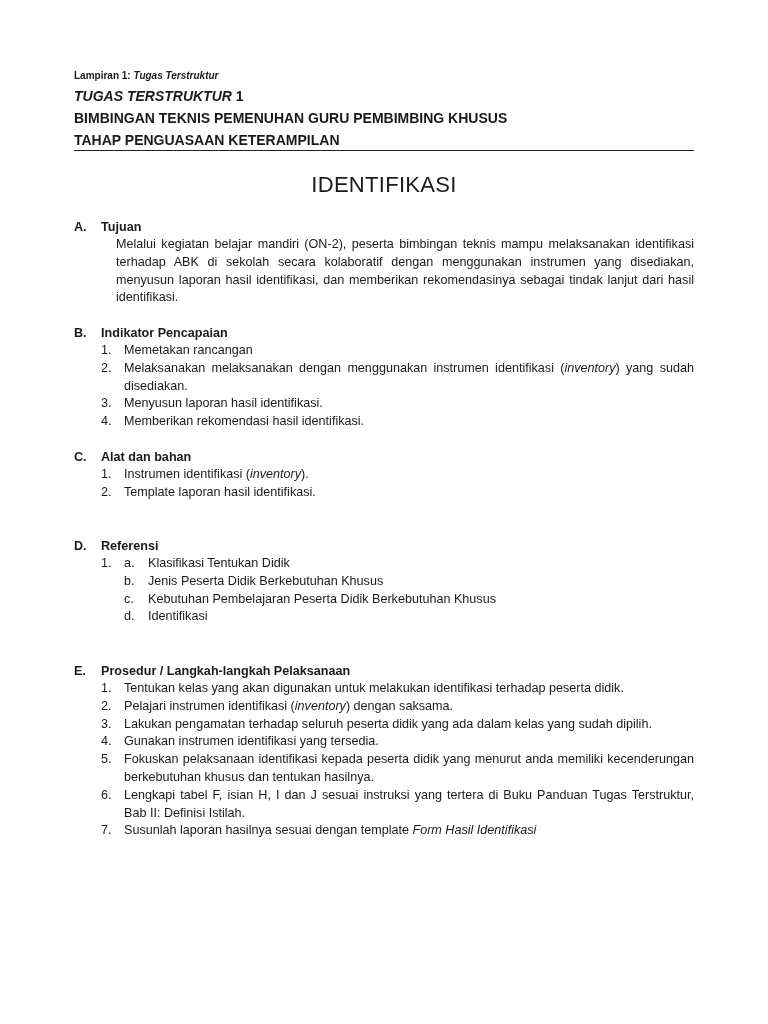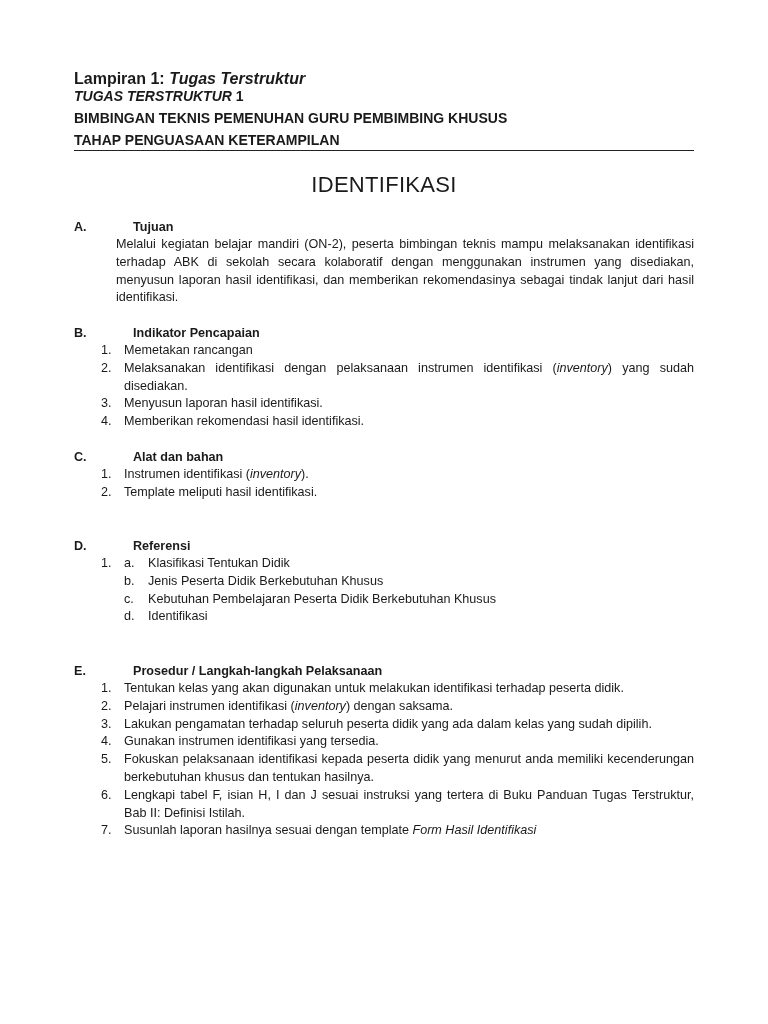--- a/index.html
+++ b/index.html
@@ -1,30 +1,30 @@
 <!DOCTYPE html>
 <html><head>
 <meta charset="utf-8">
 <style>
   html, body { margin:0; padding:0; background:#ffffff; }
   body { width:768px; height:1024px; position:relative; overflow:hidden;
          font-family:"Liberation Sans", sans-serif; color:#1a1a1a; font-size:12.6px; }
   .page { position:absolute; left:0; top:0; width:768px; height:1024px; }
-  .lampiran { position:absolute; left:74px; top:70px; font-weight:bold; font-size:16px; }
+  .lampiran { position:absolute; left:74px; top:70px; font-weight:bold; font-size:10px; }
   .lampiran i { font-weight:bold; }
   .hdr { position:absolute; left:74px; width:620px; text-align:left; font-weight:bold; font-size:14px; }
   .h1 { top:88px; }
   .h2 { top:110px; }
   .h3 { top:132px; }
   .rule { position:absolute; left:74px; top:150px; width:620px; height:0; border-top:1.5px solid #222; }
   .title { position:absolute; left:74px; top:172px; width:620px; text-align:center; font-size:22px; letter-spacing:0.3px; }
   .sec { position:absolute; left:74px; width:620px; }
   .sec-head { font-weight:bold; height:18px; line-height:18px; position:relative; }
   .sec-head .letter { position:absolute; left:0; }
-  .sec-head .label { position:absolute; left:27px;margin-left:32px; }
+  .sec-head .label { position:absolute; left:27px; }
   .para { margin-left:42px; text-align:justify; line-height:17.8px; }
   ol.items { list-style:none; margin:0; padding:0; margin-left:27px; }
   ol.items > li { position:relative; padding-left:23px; line-height:17.8px; text-align:justify; }
   ol.items > li .num { position:absolute; left:0; }
   ol.sub { list-style:none; margin:0; padding:0; margin-left:0; }
   ol.sub > li { position:relative; padding-left:24px; line-height:17.8px; }
   ol.sub > li .num { position:absolute; left:0; }
   i { font-style:italic; }
 </style>
 </head>
@@ -49,34 +49,34 @@
     <div class="para">Melalui kegiatan belajar mandiri (ON-2), peserta bimbingan teknis mampu melaksanakan identifikasi terhadap ABK di sekolah secara kolaboratif dengan menggunakan instrumen yang disediakan, menyusun laporan hasil identifikasi, dan memberikan rekomendasinya sebagai tindak lanjut dari hasil identifikasi.</div>
   </div>
 
   <div class="sec" style="top:324px;">
     <div class="sec-head">
       <span class="letter">B.</span>
       <span class="label">Indikator Pencapaian</span>
     </div>
     <ol class="items" style="margin-left:27px;">
       <li><span class="num">1.</span><span>Memetakan rancangan</span></li>
-      <li><span class="num">2.</span><span>Melaksanakan identifikasi dengan pelaksanaan instrumen identifikasi (</span><i>inventory</i><span>) yang sudah disediakan.</span></li>
+      <li><span class="num">2.</span><span>Melaksanakan melaksanakan dengan menggunakan instrumen identifikasi (</span><i>inventory</i><span>) yang sudah disediakan.</span></li>
       <li><span class="num">3.</span><span>Menyusun laporan hasil identifikasi.</span></li>
       <li><span class="num">4.</span><span>Memberikan rekomendasi hasil identifikasi.</span></li>
     </ol>
   </div>
 
   <div class="sec" style="top:448px;">
     <div class="sec-head">
       <span class="letter">C.</span>
       <span class="label">Alat dan bahan</span>
     </div>
     <ol class="items">
       <li><span class="num">1.</span><span>Instrumen identifikasi (</span><i>inventory</i><span>).</span></li>
-      <li><span class="num">2.</span><span>Template meliputi hasil identifikasi.</span></li>
+      <li><span class="num">2.</span><span>Template laporan hasil identifikasi.</span></li>
     </ol>
   </div>
 
   <div class="sec" style="top:537px;">
     <div class="sec-head">
       <span class="letter">D.</span>
       <span class="label">Referensi</span>
     </div>
     <ol class="items">
       <li><span class="num">1.</span>

